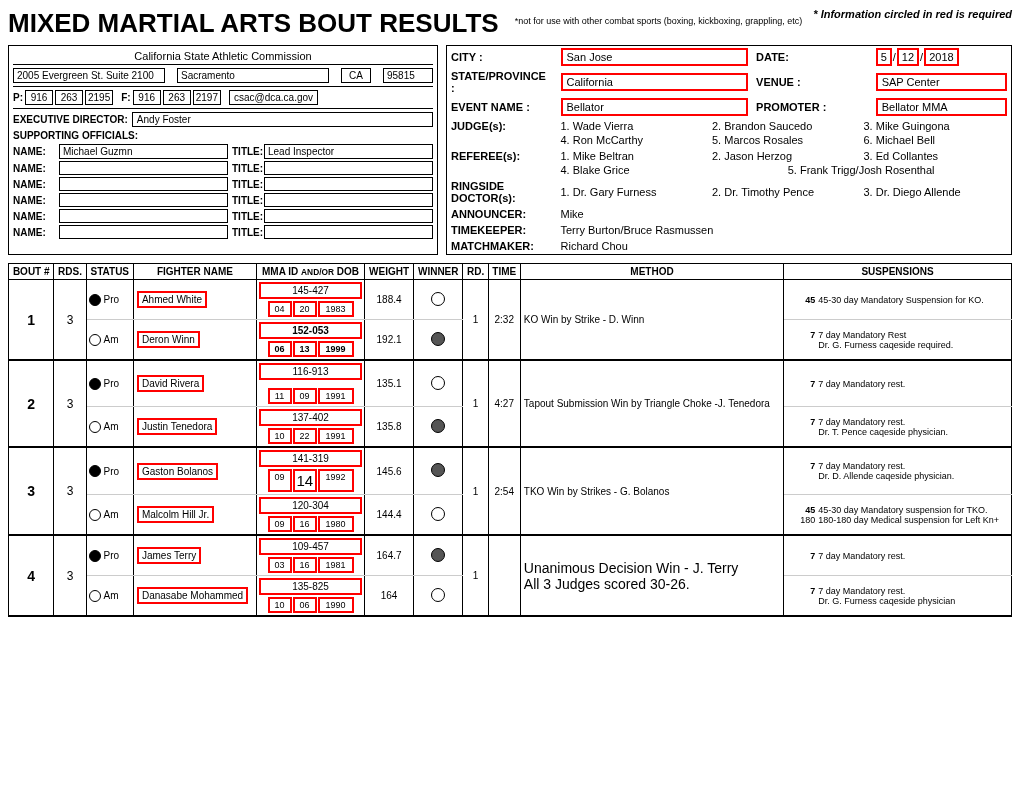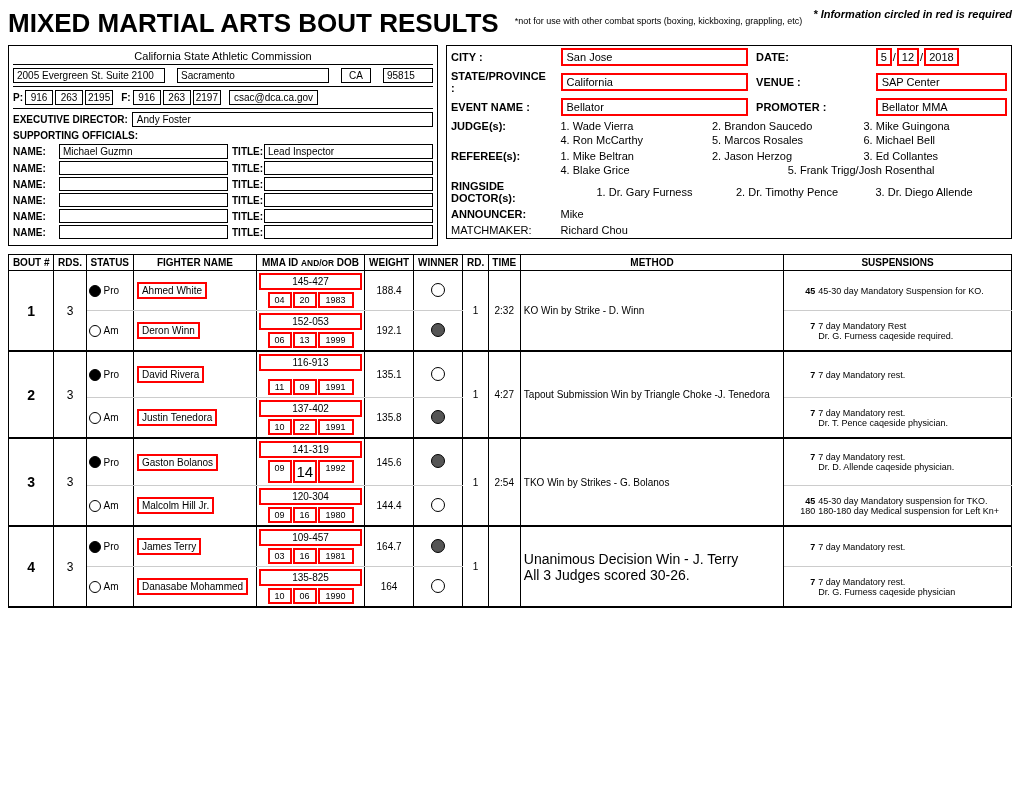--- a/index.html
+++ b/index.html
@@ -188,33 +188,37 @@
                 </div>
                 <div style="display: flex; gap: 8px;">
                   <span style="flex: 1 1 0%;">4. Blake Grice</span>
                   <span style="flex: 1 1 0%;">5. Frank Trigg/Josh Rosenthal</span>
                 </div>
               </td>
         </tr>
         <tr>
           <td style="padding:2px 4px; font-weight:bold; vertical-align:top;">RINGSIDE DOCTOR(s):</td>
           <td colspan="3" style="padding:2px 4px;" id="ringside-container">
-                <div style="display: flex; gap: 8px; margin-left: 36px;">
+                <div style="display: flex; gap: 8px;">
                   <span style="flex: 1 1 0%;">1. Dr. Gary Furness</span>
                   <span style="flex: 1 1 0%;">2. Dr. Timothy Pence</span>
                   <span style="flex: 1 1 0%;">3. Dr. Diego Allende</span>
                 </div>
               </td>
         </tr>
         <tr>
           <td style="padding:2px 4px; font-weight:bold;">ANNOUNCER:</td>
           <td colspan="3" style="padding:2px 4px;"><span>Mike</span></td>
         </tr>
         <tr>
-          <td style="padding:2px 4px; font-weight:normal;">MATCHMAKER:</td>
+          <td style="padding:2px 4px; font-weight:bold;">TIMEKEEPER:</td>
+          <td colspan="3" style="padding:2px 4px;"><span>Terry Burton/Bruce Rasmussen</span></td>
+        </tr>
+        <tr>
+          <td style="padding:2px 4px; font-weight:bold;">MATCHMAKER:</td>
           <td colspan="3" style="padding:2px 4px;"><span>Richard Chou</span></td>
         </tr>
       </tbody>
         </table>
     </div>
   </div>
 
   <table class="main-table">
     <thead>
       <tr>
@@ -270,21 +274,21 @@
         <tr style="border-bottom: 2px solid rgb(0, 0, 0);">
     <td style="padding:2px; border:1px solid #000;">
       <div style="display:flex; align-items:center; gap:3px; font-size:10px;">
         <span style="width:12px; height:12px; border:1px solid #000; border-radius:50%; display:inline-block; background:#fff;"></span>
         <span>Am</span>
       </div>
     </td>
     <td style="padding:2px 3px; border:1px solid #000;">
       <span style="border:2px solid red; padding:1px 3px; display:inline-block;">Deron Winn</span>
     </td>
-    <td style="padding:2px; text-align:center; border:1px solid #000;">
+    <td style="padding:2px; text-align:center; border:1px solid #000;font-weight:bold;">
       <div style="border:2px solid red; padding:1px 3px; margin-bottom:2px; text-align:center;">152-053</div>
       <div style="display:flex; gap:1px; justify-content:center;">
         <span style="border:2px solid red; padding:1px 2px; width:24px; text-align:center; font-size:9px;">06</span>
         <span style="border:2px solid red; padding:1px 2px; width:24px; text-align:center; font-size:9px;">13</span>
         <span style="border:2px solid red; padding:1px 2px; width:36px; text-align:center; font-size:9px;">1999</span>
       </div>
     </td>
     <td style="padding:2px; text-align:center; border:1px solid #000;">192.1</td>
     <td style="padding:2px; text-align:center; border:1px solid #000;">
       <span style="width:14px; height:14px; border:1px solid #000; border-radius:50%; display:inline-block; background:#555;"></span>

